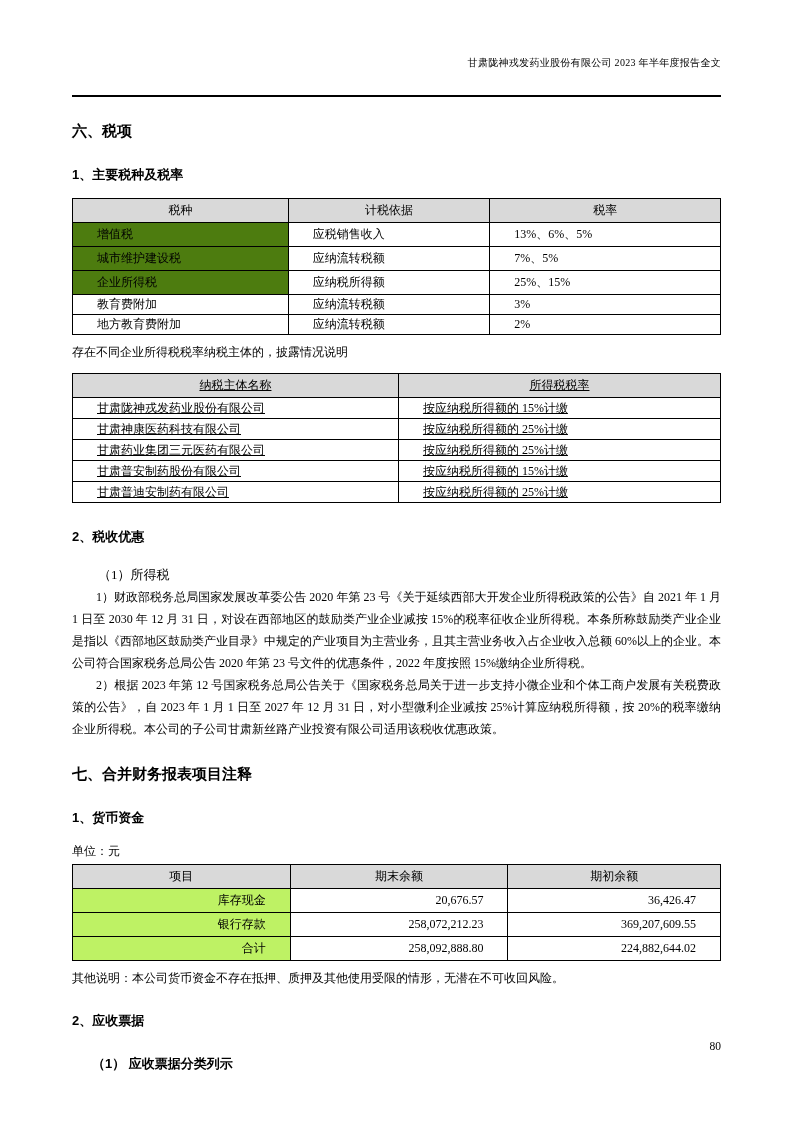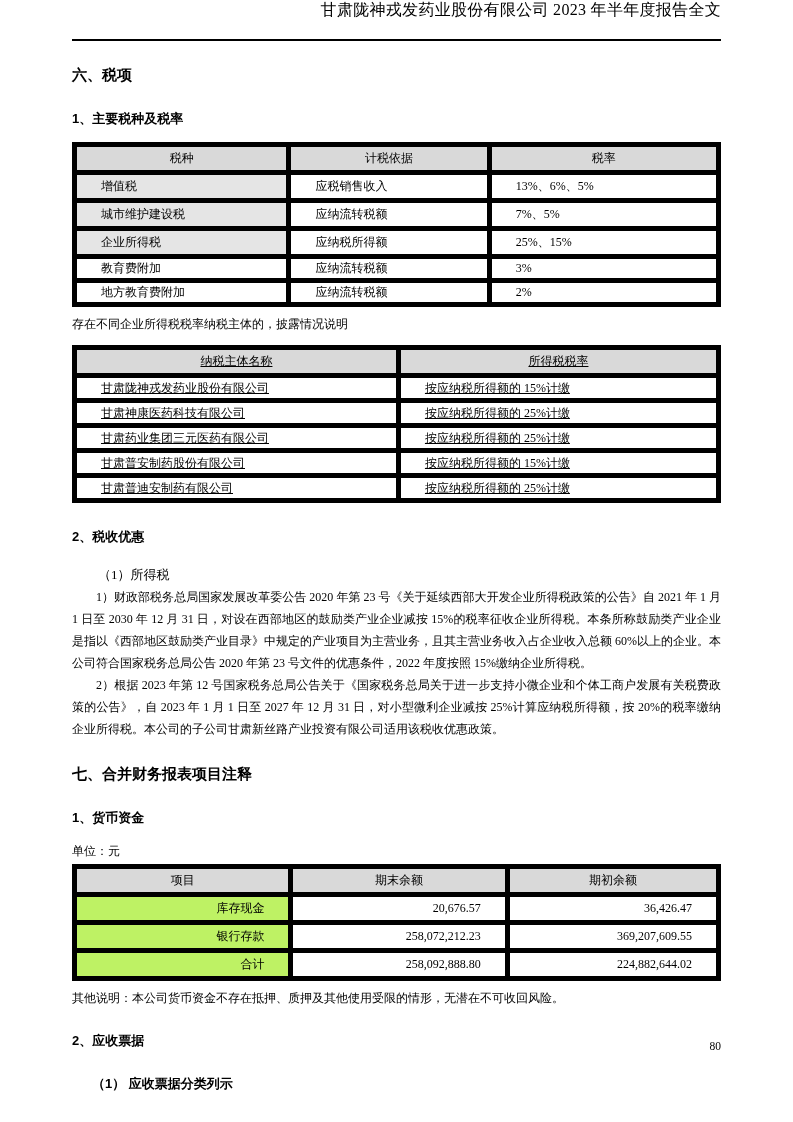--- a/index.html
+++ b/index.html
@@ -8,24 +8,25 @@
     background:#ffffff;
     position:relative;
     font-family:"Liberation Serif","DejaVu Serif",serif;
     color:#000;
     overflow:hidden;
   }
   .content {
     position:absolute; left:72px; top:0; width:649px;
   }
   .doc-header {
+    margin-top:56px;
     text-align:right;
-    font-size:16px;
+    font-size:10px;
     letter-spacing:0.3px;
-    padding-bottom:18px;
+    padding-bottom:25px;
     border-bottom:2px solid #000;
   }
   h1.section-title {
     font-family:"Liberation Sans","DejaVu Sans",sans-serif;
     font-size:15px; font-weight:bold;
     margin:25px 0 0 0;
   }
   h2.sub-title {
     font-family:"Liberation Sans","DejaVu Sans",sans-serif;
     font-size:13px; font-weight:bold;
@@ -46,36 +47,36 @@
   p.body-para.first { margin-top:2px; }
   .unit-line { font-size:12px; margin:16px 0 0 0; }
   table {
     border-collapse:collapse;
     width:100%;
     font-size:12px;
     table-layout:fixed;
   }
   table.tbl { border:1.5px solid #000; }
   .tbl th, .tbl td {
-    border:5px solid #000000;
+    border:1px solid #000000;
     padding:3px 24px;
     vertical-align:middle;
     overflow:hidden;
     white-space:nowrap;
   }
   .tbl thead th {
     background:#d9d9d9;
     font-weight:normal;
     text-align:center;
     height:16px;
   }
   .tbl-tax { margin-top:14px; }
   .tbl-tax tbody td { text-align:left; }
   .tbl-tax tbody tr:nth-child(-n+3) td { height:16px; }
-  .tbl-tax tbody tr:nth-child(-n+3) td:first-child { background:#e5e5e5; }
+  .tbl-tax tbody tr:nth-child(-n+3) td:first-child { background:#4d7c0f; }
   .tbl-tax tbody tr:nth-child(n+4) td { padding-top:1px; padding-bottom:1px; }
   .tbl-entity { margin-top:12px;text-decoration:underline; }
   .tbl-entity tbody td { padding-top:1.5px; padding-bottom:1.5px; text-align:left; }
   .tbl-cash { margin-top:4px; }
   .tbl-cash tbody td { height:16px; }
   .tbl-cash tbody td:first-child { background:#bef264; text-align:right; }
   .tbl-cash tbody td:nth-child(2), .tbl-cash tbody td:nth-child(3) { text-align:right; }
   .page-number {
     position:absolute;
     right:72px; top:1040px;

